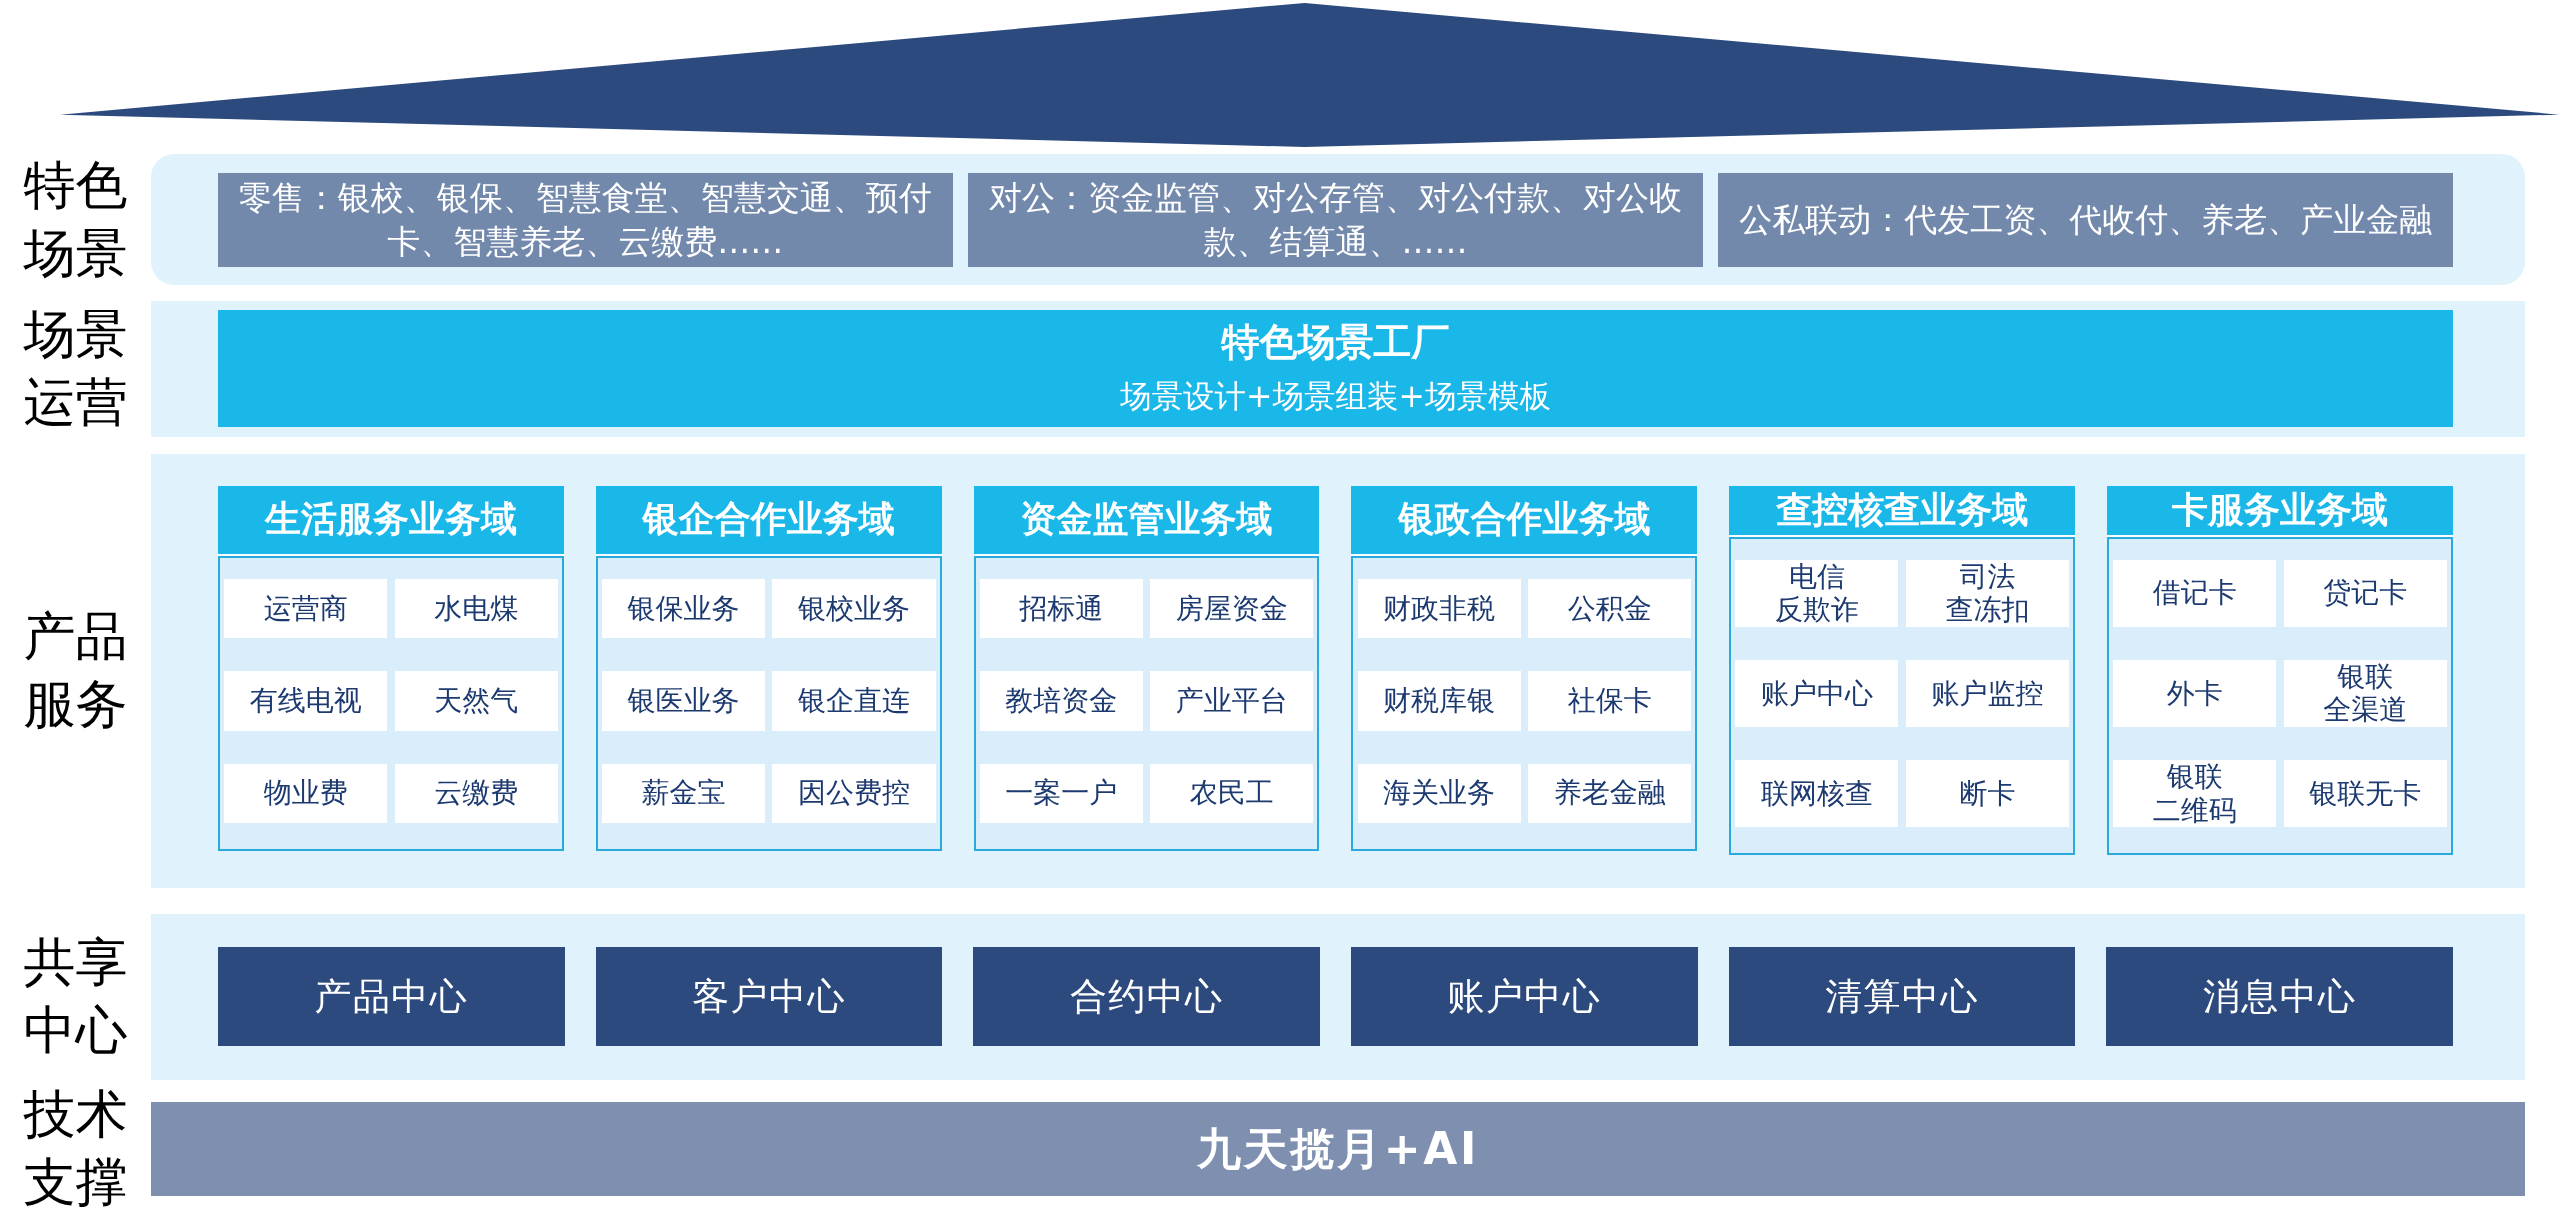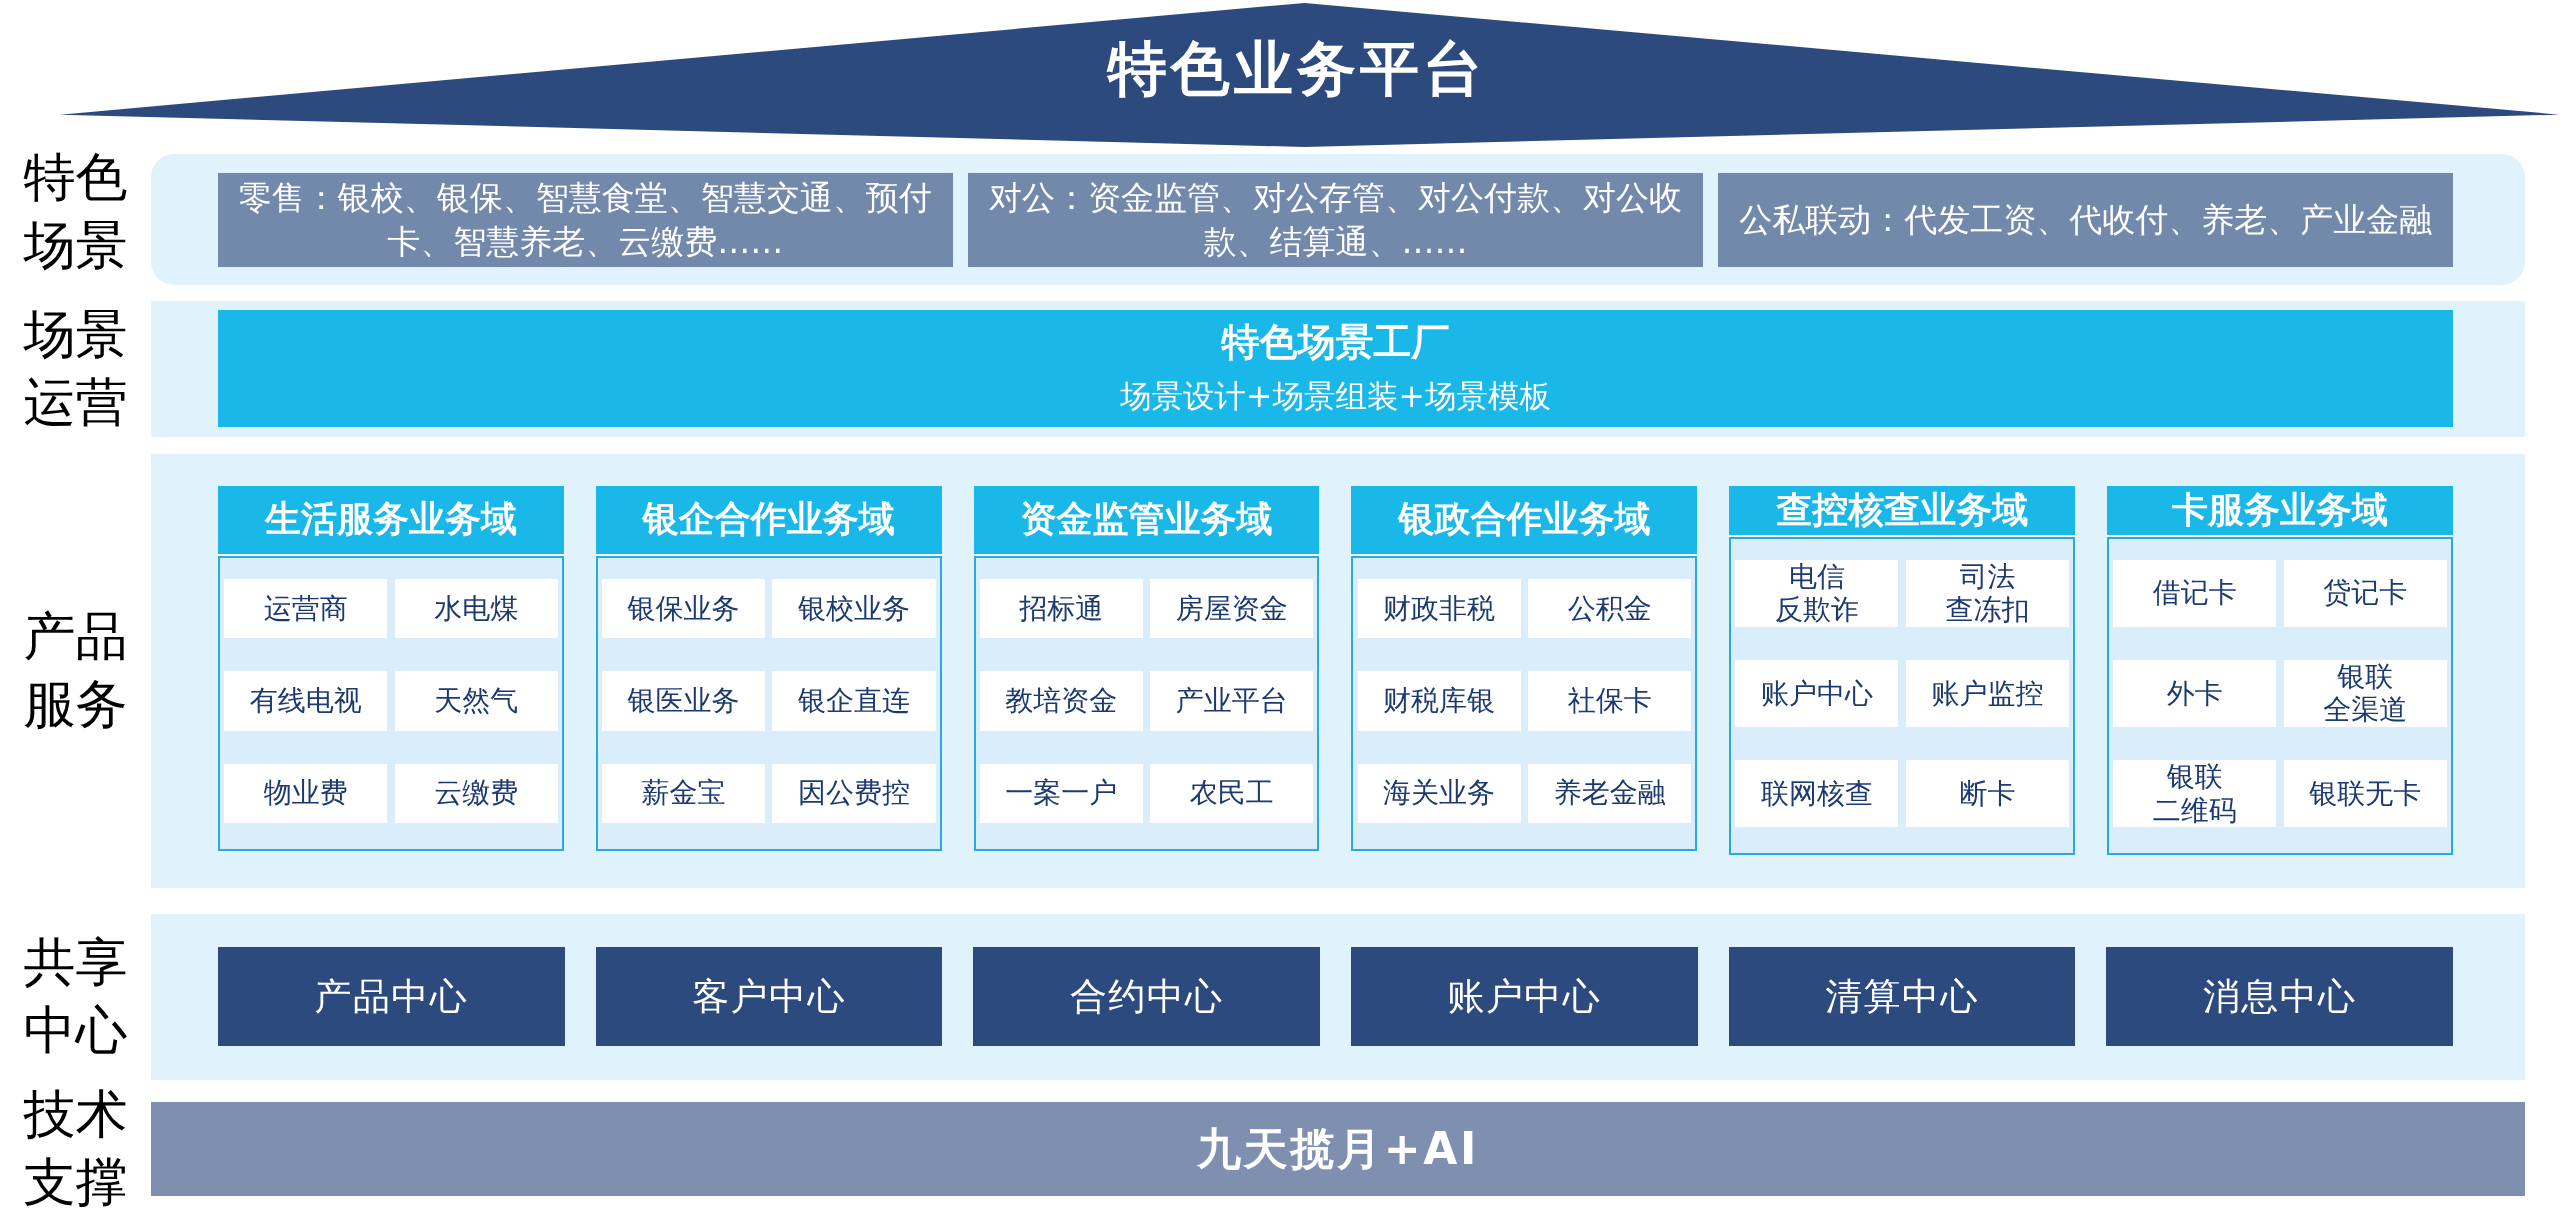--- a/index.html
+++ b/index.html
@@ -7,29 +7,29 @@
     position:relative;width:2576px;height:1232px;background:#ffffff;
     font-family:"DejaVu Sans",sans-serif;overflow:hidden;
   }
   
   .roof{position:absolute;left:27px;top:0;width:2540px;height:147px;}
   .roof-shape{
     position:absolute;inset:0;background:#2d4a7e;
     clip-path:polygon(1.3% 78%,50.3% 2%,99.7% 78%,50.3% 100%);
   }
   .roof-title{
-    position:absolute;left:0;right:0;top:30px;text-align:center;
-    color:#ffffff;font-size:59px;font-weight:700;letter-spacing:4.1px;
+    position:absolute;left:0;right:0;top:30px;text-align:right;
+    color:#ffffff;font-size:48px;font-weight:700;letter-spacing:4.1px;
   }
   
   .side-label{
     position:absolute;left:0;width:151px;display:flex;align-items:center;justify-content:center;
     text-align:center;white-space:pre-line;color:#000000;font-size:52px;line-height:1.3;font-weight:500;
   }
-  .lbl-1{top:146px;height:131px;}
+  .lbl-1{top:154px;height:131px;}
   .lbl-2{top:301px;height:136px;}
   .lbl-3{top:454px;height:434px;}
   .lbl-4{top:914px;height:166px;}
   .lbl-5{top:1102px;height:94px;}
   
   .band{
     position:absolute;left:151px;width:2374px;background:#e0f3fc;
     box-sizing:border-box;display:flex;
   }
   .band-scenarios{top:154px;height:131px;padding:18.5px 72px 18.5px 67px;gap:15.7px;border-radius:23px;}

